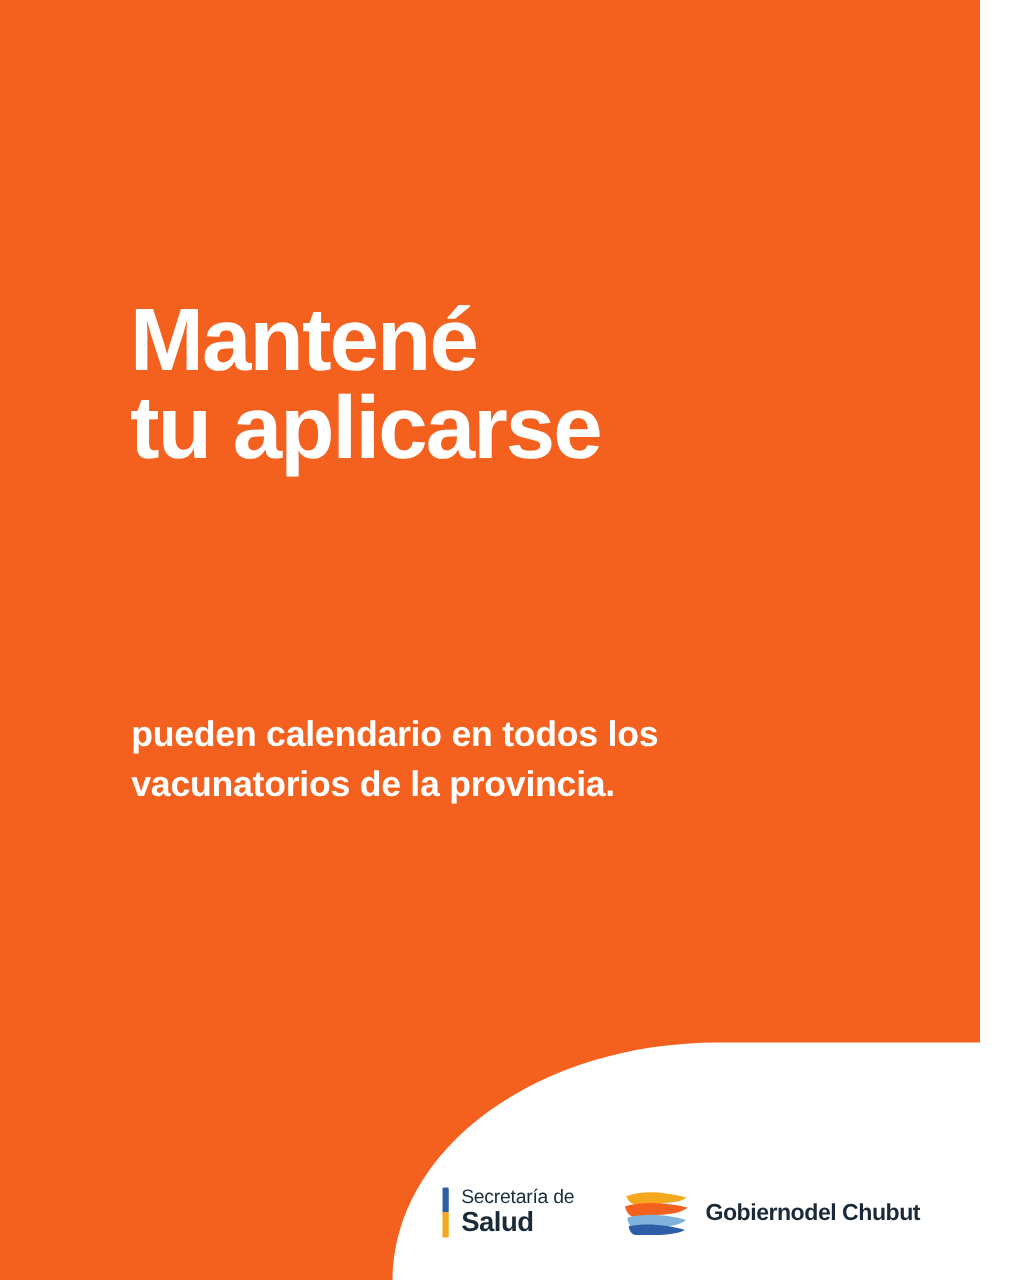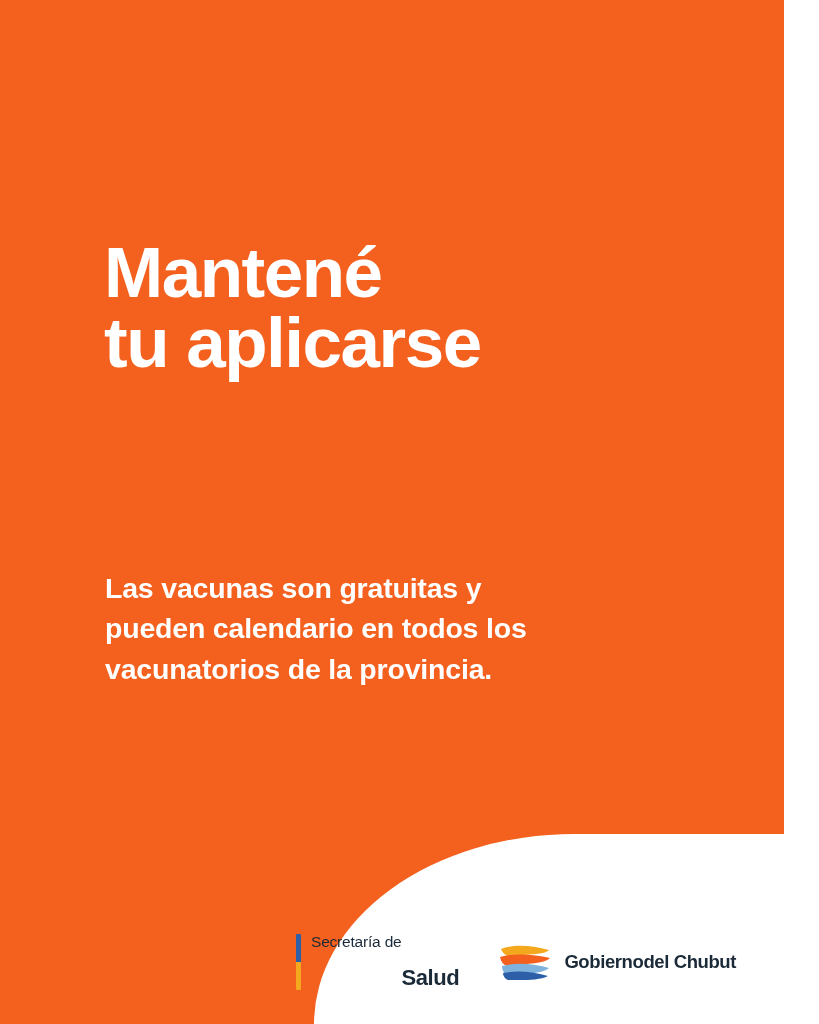--- a/index.html
+++ b/index.html
@@ -74,35 +74,34 @@
     align-items: stretch;
     gap: 10px;
   }
   .salud-bar {
     width: 5px;
     border-radius: 1px;
     background: linear-gradient(to bottom, #2D5FA8 0%, #2D5FA8 50%, #F4A81D 50%, #F4A81D 100%);
   }
   .salud-text {
     display: flex;
-    flex-direction: row;
+    flex-direction: column;
     justify-content: center;
     line-height: 1.07;
     color: #1b2a38;
   }
   .salud-text .top {
     font-size: 15.5px;
     font-weight: normal;
     letter-spacing: -0.2px;
   }
   .salud-text .bottom {
     font-size: 22px;
     font-weight: bold;
     letter-spacing: -0.4px;
-    margin-top: 32px;
   }
   .logo-chubut {
     display: flex;
     align-items: center;
     gap: 11px;
   }
   .chubut-mark {
     width: 56px;
     height: 40px;
     position: relative;
@@ -124,21 +123,20 @@
 <div class="poster">
 
   <div class="white-curve"></div>
 
   <div class="headline">
     <span class="line">Mantené</span>
     <span class="line">tu aplicarse</span>
   </div>
 
   <div class="subhead">
-    <span class="line">Las vacunas son gratuitas y</span>
     <span class="line">pueden calendario en todos los</span>
     <span class="line">vacunatorios de la provincia.</span>
   </div>
 
   <div class="footer-logos">
 
     <div class="logo-salud">
       <div class="salud-bar"></div>
       <div class="salud-text">
         <span class="top">Secretaría de</span>

